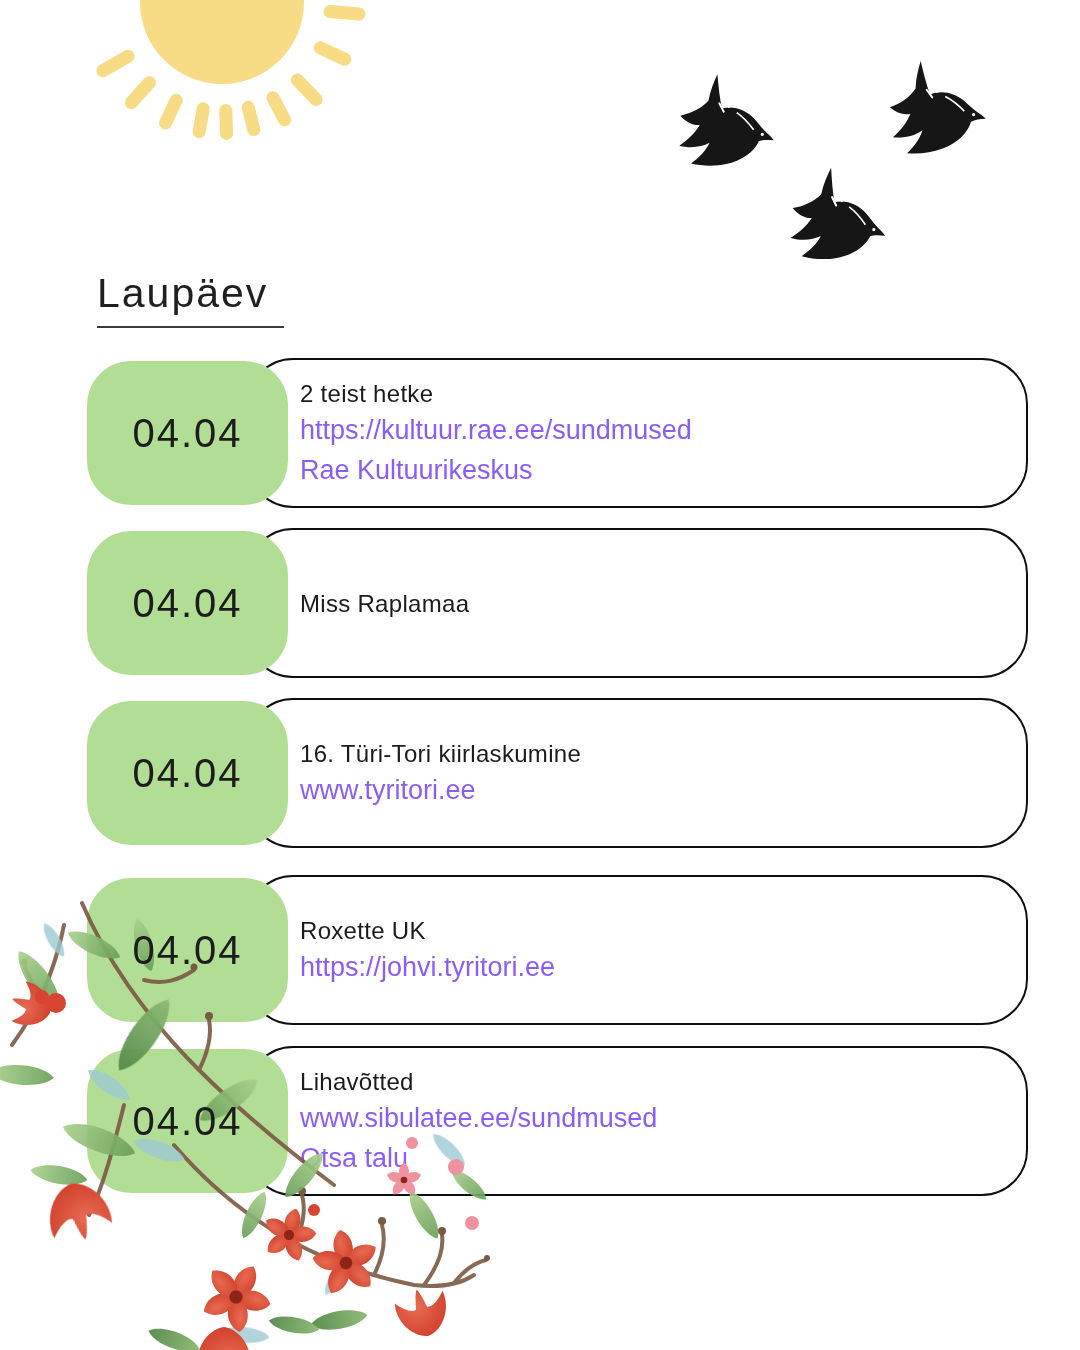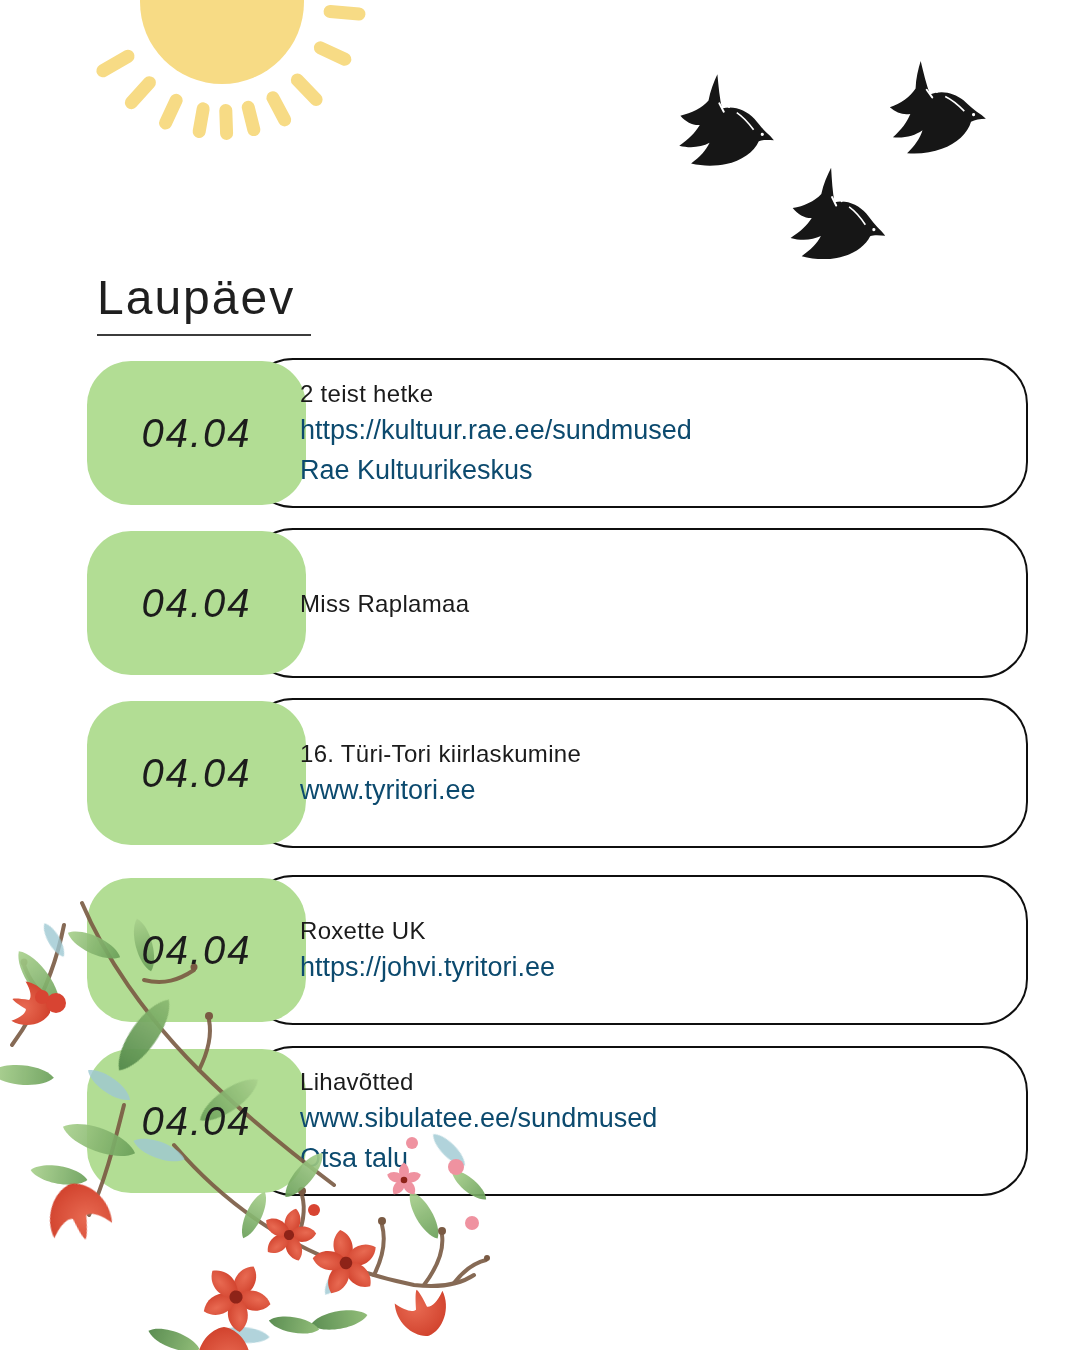--- a/index.html
+++ b/index.html
@@ -15,54 +15,54 @@
 
   
   .sun-svg{position:absolute;left:0;top:0;width:400px;height:150px;}
 
   
   .birds-svg{position:absolute;left:650px;top:40px;width:370px;height:230px;}
 
   
   .heading{
     position:absolute;left:97px;top:270px;
-    font-size:48px;font-weight:400;letter-spacing:2px;
+    font-size:41px;font-weight:400;letter-spacing:2px;
     color:#1f1f1f;margin:0;
     padding:0 16px 9px 0;
     border-bottom:2px solid #3c3c3c;
   }
 
   
   .event-row{position:absolute;left:0;width:1080px;height:150px;}
   .event-card{
     position:absolute;left:247px;top:0;
     width:781px;height:150px;
     background:#ffffff;
     border:2px solid #0f0f0f;
     border-radius:46px;
     box-sizing:border-box;
   }
   .date-box{
     position:absolute;left:87px;top:3px;
-    width:219px;height:144px;
+    width:201px;height:144px;
     background:#b2dd94;
     border-radius:44px;
-    display:flex;align-items:center;justify-content:center;font-style:italic;
+    display:flex;align-items:center;justify-content:center;
   }
   .date-label{
     position:relative;z-index:9;
     font-size:40px;letter-spacing:2px;color:#1c1c1c;
   }
   .event-texts{
     position:absolute;left:300px;top:50%;
     transform:translateY(-50%);
     white-space:nowrap;
   }
   .event-title{font-size:24px;font-weight:400;line-height:33px;color:#1b1b1b;letter-spacing:.3px;}
-  .event-url,.event-location{font-size:27px;font-weight:400;line-height:40px;color:#0c4a6e;}
+  .event-url,.event-location{font-size:27px;font-weight:400;line-height:40px;color:#8b5cf6;}
 
   
   .flowers-svg{position:absolute;left:-6px;top:885px;width:500px;height:465px;z-index:5;pointer-events:none;}
 </style>
 </head>
 <body>
 
 <div class="page">
 
   <svg class="sun-svg" viewBox="0 0 400 150" aria-hidden="true">

